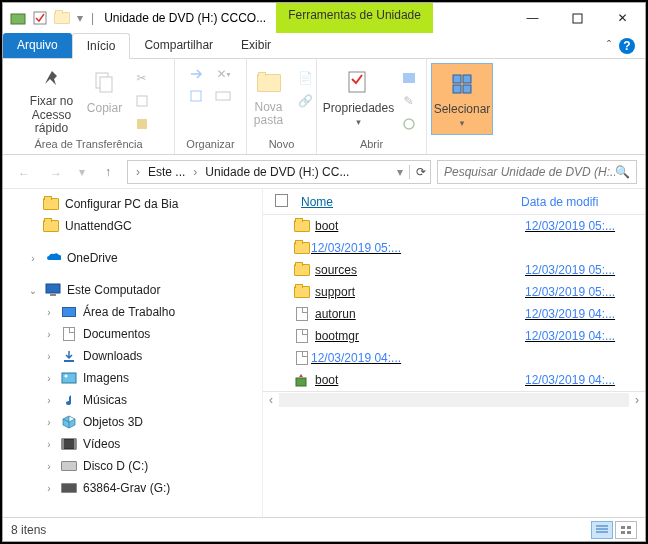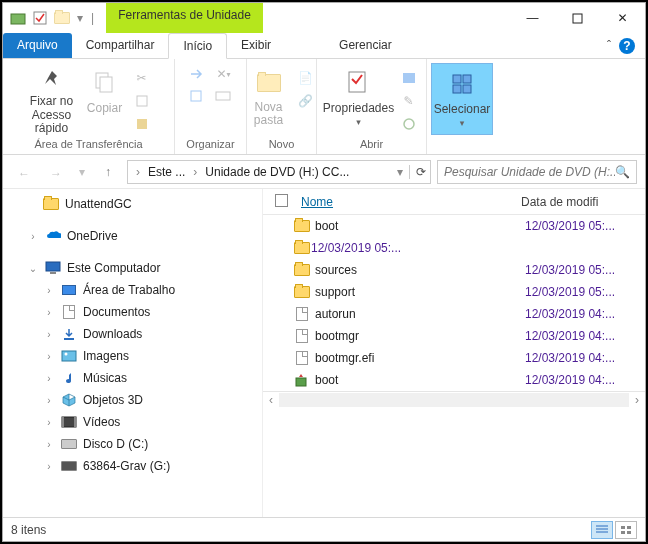--- a/index.html
+++ b/index.html
@@ -19,46 +19,46 @@
 .tab.active { background: #fff; border: 1px solid #d8d8d8; border-bottom: 1px solid #fff; margin-bottom:-1px; }
 .tabbar .help { margin-left:auto; display:flex; align-items:center; gap:8px; padding-right:10px; color:#555;}
 .ribbon { height: 96px; background: #fff; display: flex; border-bottom: 1px solid #d8d8d8; }
 .rgroup { display:flex; flex-direction:column; align-items:center; padding:4px 6px 2px 6px; border-right:1px solid #e5e5e5;}
 .rgroup .row { display:flex; gap:2px; }
 .rbtn-big { display:flex; flex-direction:column; align-items:center; justify-content:flex-start; gap:2px; width:56px; color:#444; padding-top:4px; height:72px; }
 .rbtn-big .ic { width:32px; height:32px; display:flex; align-items:center; justify-content:center; }
 .rbtn-sm { width:24px; height:22px; display:flex; align-items:center; justify-content:center; color:#666; }
 .rgroup-label { color:#666; font-size:11px; margin-top:auto; padding:2px 0 2px 0;}
 .rbtn-big.disabled, .rbtn-sm.disabled { opacity:0.45; }
-.rbtn-big.highlight { background:#7dd3fc; border:1px solid #7ab6e8; }
+.rbtn-big.highlight { background:#fdba74; border:1px solid #7ab6e8; }
 .navbar { height: 34px; display:flex; align-items:center; gap:6px; padding:0 8px; border-bottom:1px solid #e9e9e9;}
 .navbtn { width:26px; height:26px; display:flex; align-items:center; justify-content:center; color:#777; border-radius:3px; }
 .navbtn.disabled{opacity:0.45;}
 .addrbar { flex:1; height:24px; border:1px solid #ccc; display:flex; align-items:center; padding:0 4px; gap:4px; overflow:hidden;}
 .crumb { color:#222; padding:0 4px; white-space:nowrap; }
 .crumb-sep { color:#888; }
 .searchbox { width:200px; height:24px; border:1px solid #ccc; display:flex; align-items:center; padding:0 6px; color:#888; position:relative;}
 .searchbox input { border:none; outline:none; width:100%; color:#888; font-style:italic; font-size:12px; background:transparent;}
 .content { flex:1; display:flex; overflow:hidden; position:relative;}
 .navpane { width:260px; overflow-y:auto; padding:4px 0 4px 6px; border-right:1px solid #eee;}
 .tree-item { display:flex; align-items:center; gap:6px; height:22px; padding-left:10px; color:#222; white-space:nowrap;}
 .tree-item.l1 { padding-left:18px; }
 .tree-item.l2 { padding-left:34px; }
 .tree-item .exp { width:12px; color:#888; font-size:10px; display:inline-flex; justify-content:center;}
 .tree-item .ic { width:16px; height:16px; display:flex; align-items:center; justify-content:center;}
 .listpane { flex:1; overflow:auto; position:relative;}
 .listhdr { display:flex; height:26px; align-items:center; border-bottom:1px solid #e8e8e8; color:#1a5fb4; padding-left:12px; position:sticky; top:0; background:#fff;}
 .listhdr .col { padding:0 8px; }
 .listhdr .chk { width:18px; }
 .col-name { width:220px; color:#0369a1;text-decoration:underline;}
-.col-date { color:#404040; }
-.listrow { display:flex; align-items:center; height:22px; padding-left:30px; }
+.col-date { color:#3b82f6; }
+.listrow { display:flex; align-items:center; height:22px; padding-left:30px;text-decoration:underline; }
 .listrow .ic { width:18px; height:16px; display:flex; align-items:center; justify-content:center;}
 .listrow .nm { width:214px; padding-left:4px; color:#222;}
-.listrow .dt { color:#4c1d95; white-space:nowrap;text-align:right;}
+.listrow .dt { color:#3b82f6; white-space:nowrap;text-align:right;}
 .statusbar { height:24px; border-top:1px solid #d8d8d8; display:flex; align-items:center; padding:0 8px; color:#444; }
 .statusbar .views { margin-left:auto; display:flex; gap:2px;}
 .viewbtn { width:22px; height:18px; border:1px solid #bbb; display:flex; align-items:center; justify-content:center;}
 .viewbtn.active{ background:#cde6f7; border-color:#7ab6e8;}
 .folder-icon { width:16px; height:12px; background:#ffd86b; border:1px solid #d4a418; border-radius:1px; position:relative;}
 .folder-icon::before{content:"";position:absolute;top:-3px;left:0;width:6px;height:3px;background:#ffd86b;border:1px solid #d4a418;border-bottom:none;border-radius:1px 1px 0 0;}
 .file-icon{width:12px;height:14px;background:#fff;border:1px solid #999;position:relative;}
 .file-icon::after{content:"";position:absolute;top:0;right:0;width:4px;height:4px;background:#fff;border-left:1px solid #999;border-bottom:1px solid #999;}
 .disc-icon{width:14px;height:14px;border-radius:50%;background:radial-gradient(circle,#fff 20%,#bbb 22%,#e8e8e8 70%,#999 100%);}
 .drive-icon{width:16px;height:10px;background:#ccc;border:1px solid #888;border-radius:1px;}
@@ -84,39 +84,39 @@
             <rect x="1" y="1" width="12" height="12" fill="#fff" stroke="#888"></rect>
             <path d="M3 7 L6 10 L11 3" stroke="#e03030" fill="none" stroke-width="1.5"></path>
           </svg>
         </span>
       <span class="qat-icon">
           <span class="folder-icon" style="opacity:.4"></span>
         </span>
       <span class="qat-sep">▾</span>
       <span class="qat-sep">|</span>
     </div>
+    <div class="title-text">Unidade de DVD (H:) CCCO...</div>
     <div class="contextual-tab">Ferramentas de Unidade</div>
     <div class="winbtns">
       <div class="winbtn">—</div>
       <div class="winbtn">
           <svg width="11" height="11">
             <rect x="1" y="1" width="9" height="9" fill="none" stroke="#222"></rect>
           </svg>
         </div>
       <div class="winbtn">✕</div>
     </div>
   </div>
 
   <div class="tabbar">
     <div class="tab file">Arquivo</div>
+    <div class="tab active">Início</div>
     <div class="tab">Compartilhar</div>
-    <div class="tab active">Início</div>
     <div class="tab">Exibir</div>
     <div style="width:40px"></div>
-    <div class="tab">Gerenciar</div>
     <div class="help">
       <span>ˆ</span>
       <span style="background:#0078d7;color:#fff;border-radius:50%;width:16px;height:16px;display:inline-flex;align-items:center;justify-content:center;font-weight:bold">?</span>
     </div>
   </div>
 
   <div class="ribbon">
     <div class="rgroup" style="width:172px">
       <div class="row">
         <div class="rbtn-big">
@@ -265,20 +265,26 @@
       <span style="color:#888">🔍</span>
     </div>
   </div>
 
   <div class="content">
     <div class="navpane">
       <div class="tree-item l2">
           <span class="ic">
             <span class="folder-icon"></span>
           </span>
+          <span>Configurar PC da Bia</span>
+        </div>
+      <div class="tree-item l2">
+          <span class="ic">
+            <span class="folder-icon"></span>
+          </span>
           <span>UnattendGC</span>
         </div>
       <div style="height:10px"></div>
       <div class="tree-item l1">
           <span class="exp">›</span>
           <span class="ic">
             <svg width="18" height="12">
               <path d="M4 8 Q2 8 2 6 Q2 4 4 4 Q5 1 9 2 Q12 0 14 3 Q17 3 17 6 Q17 8 14 8 Z" fill="#0078d7"></path>
             </svg>
           </span>
@@ -421,21 +427,20 @@
             <span class="ic">
               <span class="file-icon"></span>
             </span>
             <span class="nm">bootmgr</span>
             <span class="dt">12/03/2019 04:...</span>
           </div>
           <div class="listrow">
             <span class="ic">
               <span class="file-icon"></span>
             </span>
-            <span class="nm">bootmgr.efi</span>
             <span class="dt">12/03/2019 04:...</span>
           </div>
           <div class="listrow">
             <span class="ic">
               <svg width="16" height="16">
                 <rect x="2" y="6" width="10" height="8" fill="#5a9e4a" stroke="#3a6e2a"></rect>
                 <path d="M7 2 L9 5 L5 5 Z" fill="#d04040"></path>
               </svg>
             </span>
             <span class="nm">boot</span>

